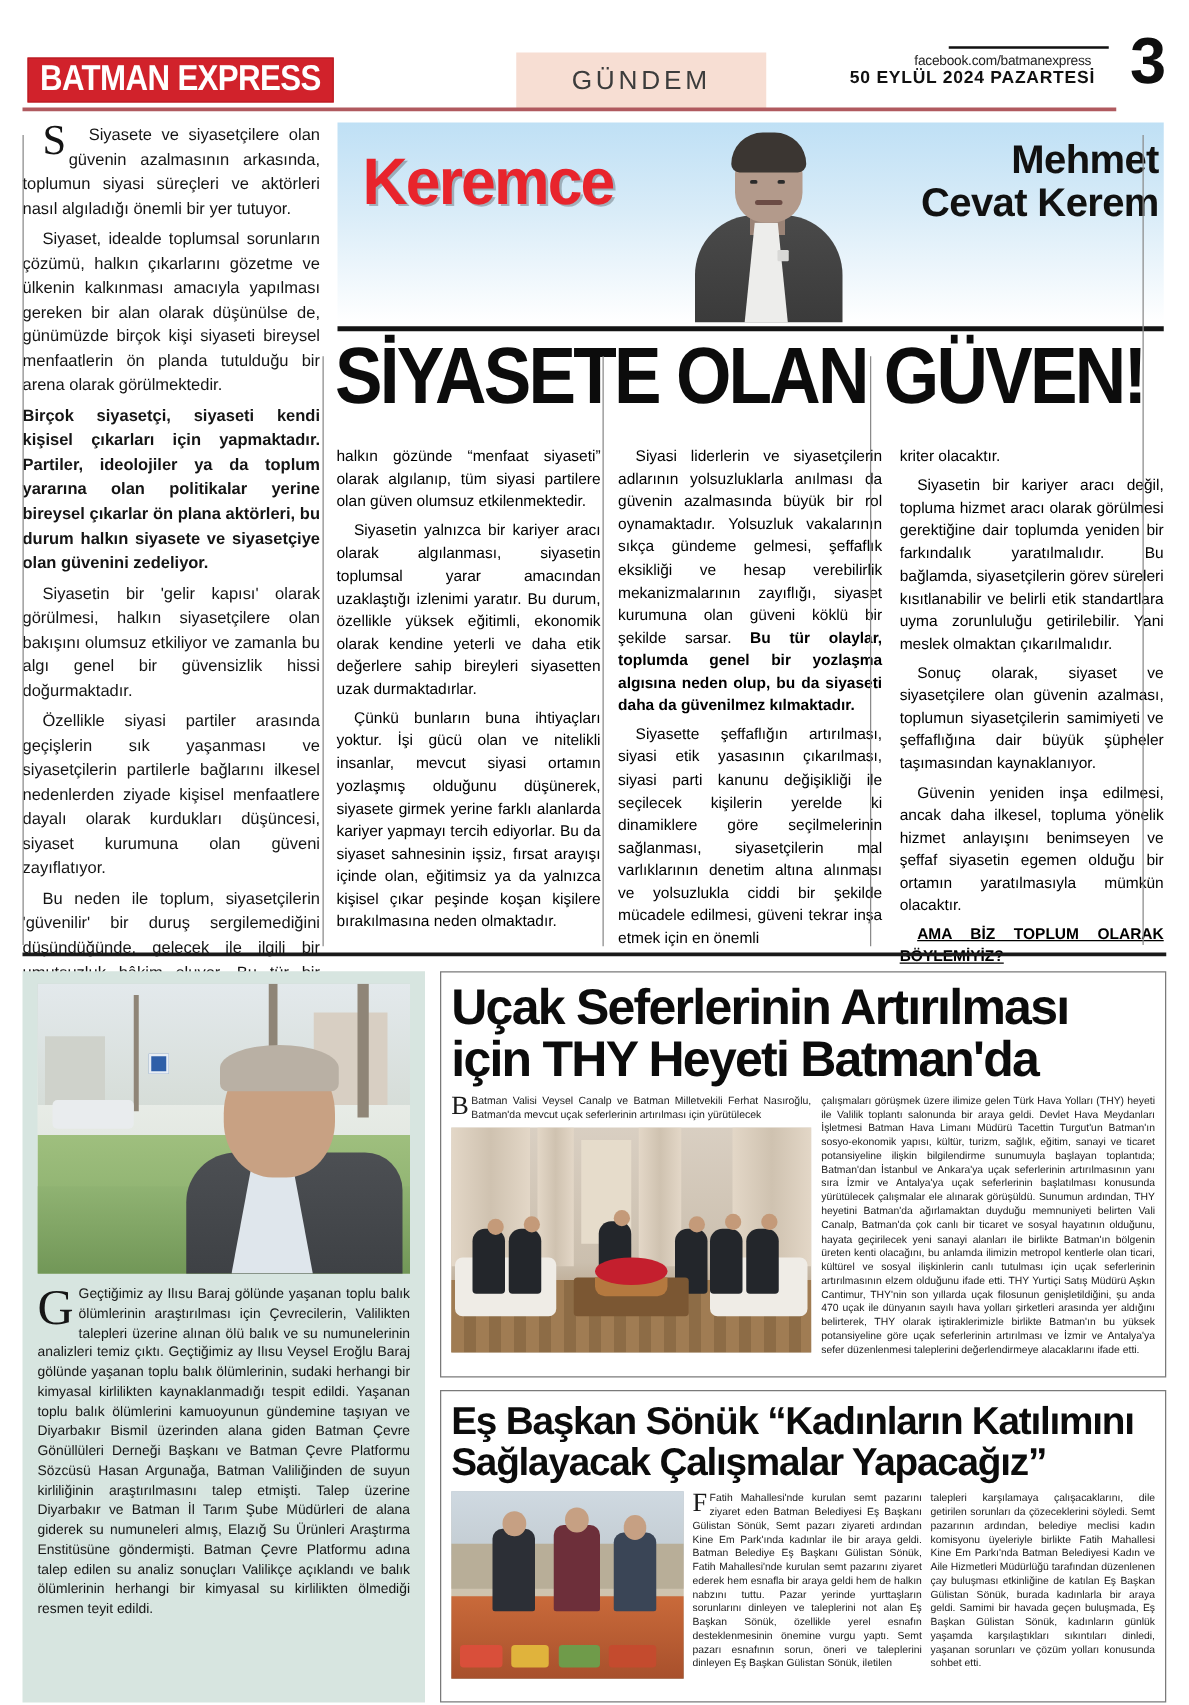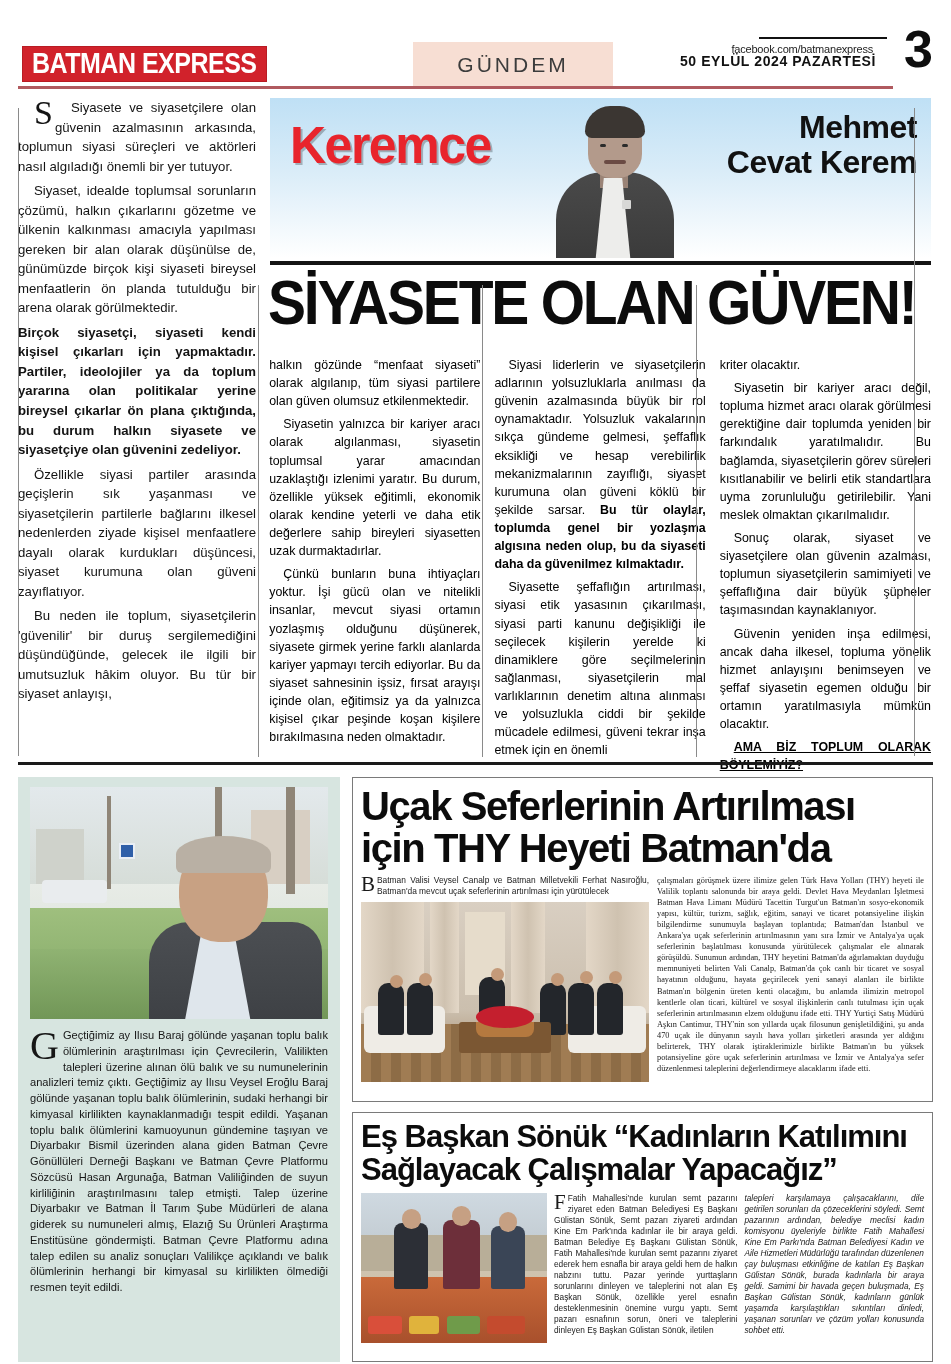--- a/index.html
+++ b/index.html
@@ -84,21 +84,21 @@
   }
   .keremce {
     position: absolute; left: 20px; top: 18px;
     font-size: 50px; font-weight: bold;
     color: #e8242c;
     letter-spacing: -1.5px;
     text-shadow: 2px 2px 0 rgba(0,0,0,0.25);
     transform: scaleY(1.05);
   }
   .author-name {
-    position: absolute; right: 14px; top: 12px;
+    position: absolute; right: 4px; top: 12px;
     text-align: right;
     font-size: 32px; font-weight: bold; line-height: 1.1;
     color: #111; letter-spacing: -0.5px;
   }
   
   .photo-col {
     position: absolute; left: 268px; top: 0px; width: 150px; height: 160px;
     overflow: hidden;
   }
   .pc-body {
@@ -214,21 +214,21 @@
   }
   .tp-curtain{position:absolute;top:0;height:62%;background:linear-gradient(90deg,#e3d7c7,#cfc2b0,#e3d7c7);}
   .tp-floor{position:absolute;left:0;bottom:0;width:100%;height:32%;background:repeating-linear-gradient(90deg,#a07c53 0 10px,#8d6c46 10px 20px);}
   .tp-sofa{position:absolute;bottom:16%;background:#efece6;border-radius:6px;}
   .tp-man{position:absolute;bottom:26%;width:26px;height:52px;background:#23262b;border-radius:10px 10px 3px 3px;}
   .tp-manhead{position:absolute;width:13px;height:13px;background:#c49a79;border-radius:50%;}
   .tp-table{position:absolute;left:34%;bottom:16%;width:32%;height:17%;background:#7b5733;border-radius:3px;}
   .tp-flowers{position:absolute;left:40%;bottom:30%;width:20%;height:12%;background:#c41f2e;border-radius:50%;}
   .tp-vase{position:absolute;left:40%;bottom:25%;width:20%;height:8%;background:#b5793f;border-radius:0 0 8px 8px;}
   .thy-right { width: 277px; font-size: 8.3px; line-height: 1.33; text-align: justify; color:#1a1a1a; }
-  .thy-right p { margin:0;font-family:Liberation Serif, serif; }
+  .thy-right p { margin:0; }
 
   
   .sonuk-box {
     position: absolute; left: 352px; top: 1092px; width: 581px; height: 250px;
     border: 1px solid #7a7a7a; background:#fff; padding: 6px 8px 8px 8px;
   }
   .sonuk-title {
     font-size: 31px; font-weight: bold; line-height: 1.06; letter-spacing:-1px;
     color:#0c0c0c; margin: 2px 0 6px 0;
   }
@@ -237,21 +237,21 @@
     width: 186px; height: 150px; position: relative; overflow: hidden;
     background: linear-gradient(180deg,#b9c4cc 0%, #cfc3ae 55%, #9d8e78 100%);
     flex: 0 0 186px;
   }
   .sp-sky{position:absolute;left:0;top:0;width:100%;height:34%;background:linear-gradient(180deg,#cfd9e1,#c3ccd2);}
   .sp-stall{position:absolute;bottom:0;left:0;width:100%;height:44%;background:linear-gradient(180deg,#c96a3a,#a8502c);}
   .sp-prod{position:absolute;border-radius:3px;}
   .sp-person{position:absolute;border-radius:8px 8px 2px 2px;}
   .sp-head{position:absolute;border-radius:50%;}
   .sonuk-mid { width: 190px; font-size: 8.3px; line-height: 1.33; text-align: justify; color:#1a1a1a; }
-  .sonuk-right { width: 186px; font-size: 8.3px; line-height: 1.33; text-align: justify; color:#1a1a1a;font-style:italic; }
+  .sonuk-right { width: 186px; font-size: 8.3px; line-height: 1.33; text-align: justify; color:#1a1a1a; }
   .dropcap-f { float:left; font-size: 21px; line-height: 16px; font-weight: normal; padding:1px 2px 0 0; font-family:"Liberation Serif",serif;}
 
   .edge-line { position:absolute; background:#8a8a8a; }
 </style>
 </head>
 <body>
 
 <div class="page">
 
   <div class="masthead">
@@ -288,21 +288,22 @@
         <div>Cevat Kerem</div>
       </div>
     </div>
 
     <div class="rule-under-head"></div>
     <div class="big-title">SİYASETE OLAN GÜVEN!</div>
 
     <div class="intro-col">
       <p><span class="dropcap-s">S</span><span>Siyasete ve siyasetçilere olan güvenin azalmasının arkasında, toplumun siyasi süreçleri ve aktörleri nasıl algıladığı önemli bir yer tutuyor.</span></p>
       <p>Siyaset, idealde toplumsal sorunların çözümü, halkın çıkarlarını gözetme ve ülkenin kalkınması amacıyla yapılması gereken bir alan olarak düşünülse de, günümüzde birçok kişi siyaseti bireysel menfaatlerin ön planda tutulduğu bir arena olarak görülmektedir.</p>
-      <p class="b">Birçok siyasetçi, siyaseti kendi kişisel çıkarları için yapmaktadır. Partiler, ideolojiler ya da toplum yararına olan politikalar yerine bireysel çıkarlar ön plana çıktığında, bu durum halkın siyasete ve siyasetçiye olan güvenini zedeliyor.</p>
+      <p class="b">Birçok siyasetçi, siyaseti kendi kişisel çıkarları için yapmaktadır. Partiler, ideolojiler ya da toplum yararına olan politikalar yerine bireysel çıkarlar ön plana aktörleri, bu durum halkın siyasete ve siyasetçiye olan güvenini zedeliyor.</p>
+      <p>Siyasetin bir 'gelir kapısı' olarak görülmesi, halkın siyasetçilere olan bakışını olumsuz etkiliyor ve zamanla bu algı genel bir güvensizlik hissi doğurmaktadır.</p>
       <p>Özellikle siyasi partiler arasında geçişlerin sık yaşanması ve siyasetçilerin partilerle bağlarını ilkesel nedenlerden ziyade kişisel menfaatlere dayalı olarak kurdukları düşüncesi, siyaset kurumuna olan güveni zayıflatıyor.</p>
       <p>Bu neden ile toplum, siyasetçilerin 'güvenilir' bir duruş sergilemediğini düşündüğünde, gelecek ile ilgili bir umutsuzluk hâkim oluyor. Bu tür bir siyaset anlayışı,</p>
     </div>
 
     <div class="op-cols">
       <div class="op-col" style="visibility:hidden;"></div>
 
       <div class="op-col c2">
         <p style="text-indent:0">halkın gözünde “menfaat siyaseti” olarak algılanıp, tüm siyasi partilere olan güven olumsuz etkilenmektedir.</p>
         <p>Siyasetin yalnızca bir kariyer aracı olarak algılanması, siyasetin toplumsal yarar amacından uzaklaştığı izlenimi yaratır. Bu durum, özellikle yüksek eğitimli, ekonomik olarak kendine yeterli ve daha etik değerlere sahip bireyleri siyasetten uzak durmaktadırlar.</p>

